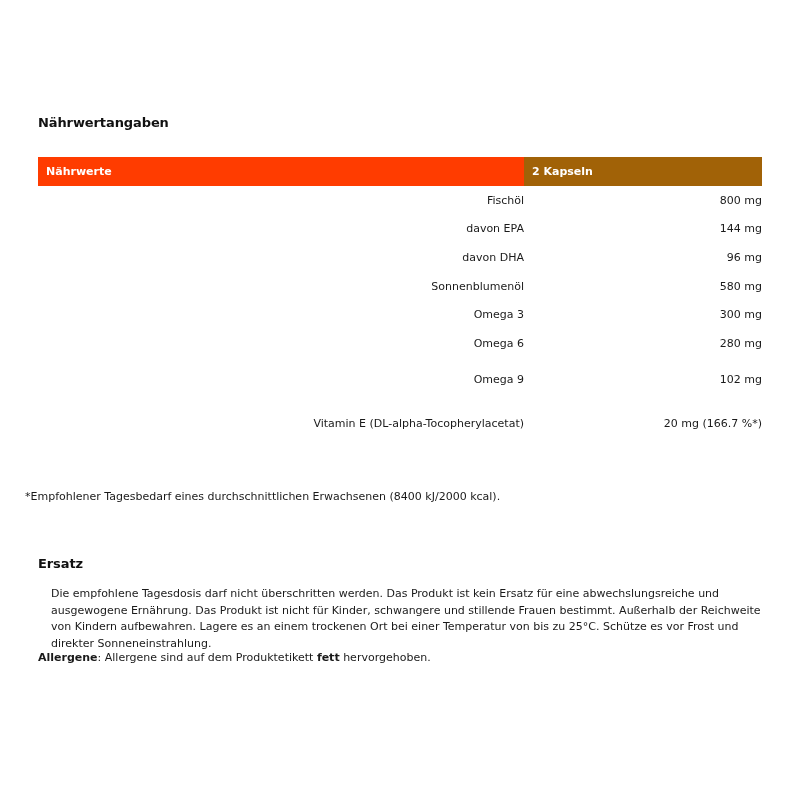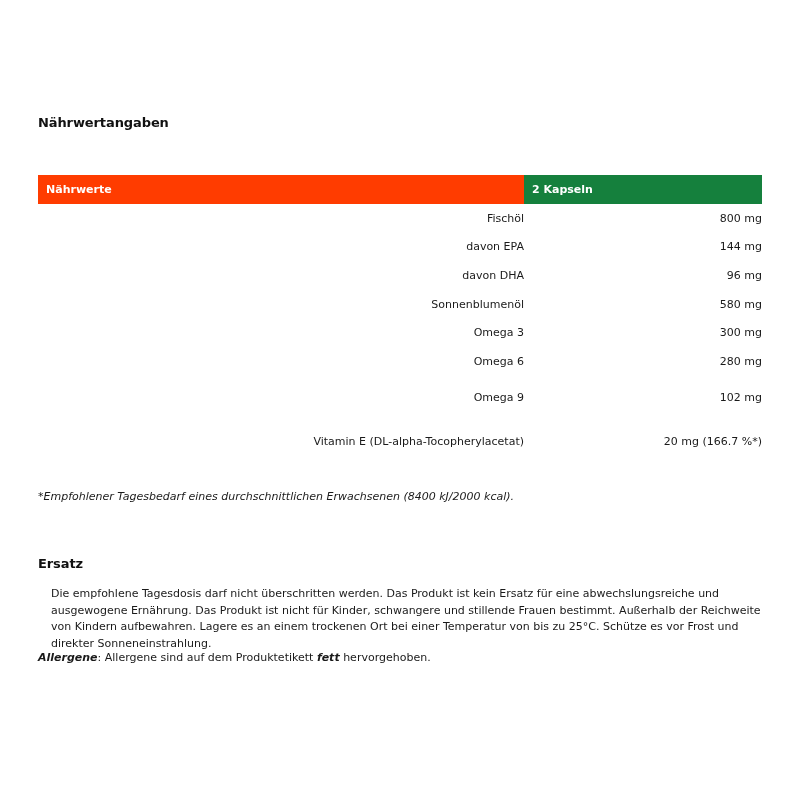--- a/index.html
+++ b/index.html
@@ -20,21 +20,21 @@
       left: 38px;
       font-size: 13px;
       font-weight: bold;
       color: #111;
       letter-spacing: -0.1px;
     }
     #nutrition-title { top: 115px; }
     table.nutri {
       position: absolute;
       left: 38px;
-      top: 175px;
+      top: 157px;
       width: 724px;
       border-collapse: collapse;
       font-size: 11px;
     }
     table.nutri th {
       background: #ff3c00;
       color: #ffffff;
       font-weight: bold;
       text-align: left;
       height: 29px;
@@ -45,55 +45,54 @@
       text-align: right;
       padding: 0 0 0 8px;
       height: 28.6px;
       color: #1a1a1a;
       vertical-align: middle;
     }
     table.nutri tr.tall td { height: 44px; }
     table.nutri th.col2, table.nutri td.col2 { width: 230px; }
     .footnote {
       position: absolute;
-      left: 38px;
+      left: 25px;
       top: 490px;
       font-size: 11px;
       color: #1a1a1a;
-      font-style: italic;
     }
     #warning-title { top: 556px; }
     .warning-text {
       position: absolute;
       left: 51px;
       top: 586px;
       width: 730px;
       font-size: 11px;
       line-height: 16.5px;
       color: #1a1a1a;
     }
     .allergen {
       position: absolute;
       left: 38px;
       top: 651px;
       font-size: 11px;
       color: #1a1a1a;
     }
-    .allergen b { font-weight: bold; font-style: italic; }
+    .allergen b { font-weight: bold; }
   </style>
 </head>
 <body>
 
 <div class="section-title" id="nutrition-title">Nährwertangaben</div>
 
 <table class="nutri">
   <thead>
     <tr>
       <th style="background: rgb(255, 60, 0);">Nährwerte</th>
-      <th class="col2" style="background: #15803d; margin-left: 8px;">2 Kapseln</th>
+      <th class="col2" style="background: #a16207; margin-left: 8px;">2 Kapseln</th>
     </tr>
   </thead>
   <tbody>
     <tr>
       <td>Fischöl</td>
       <td class="col2">800 mg</td>
     </tr>
     <tr>
       <td>davon EPA</td>
       <td class="col2">144 mg</td>

